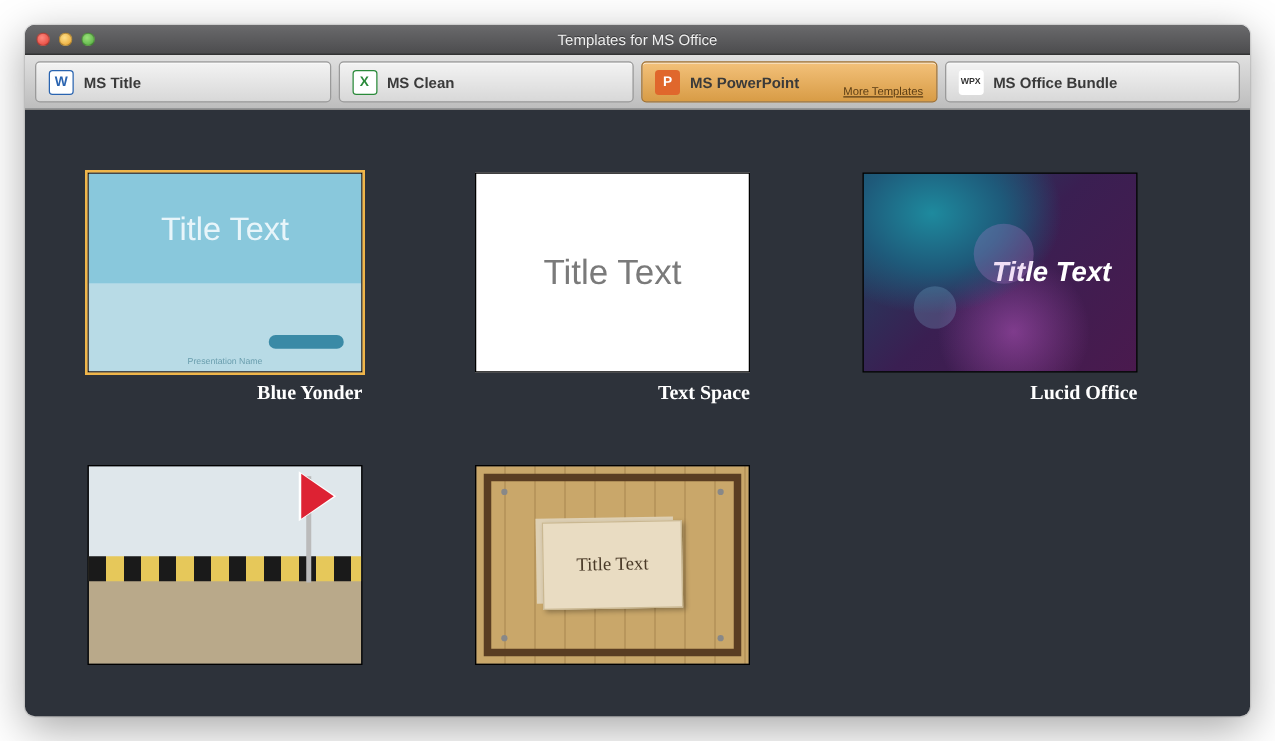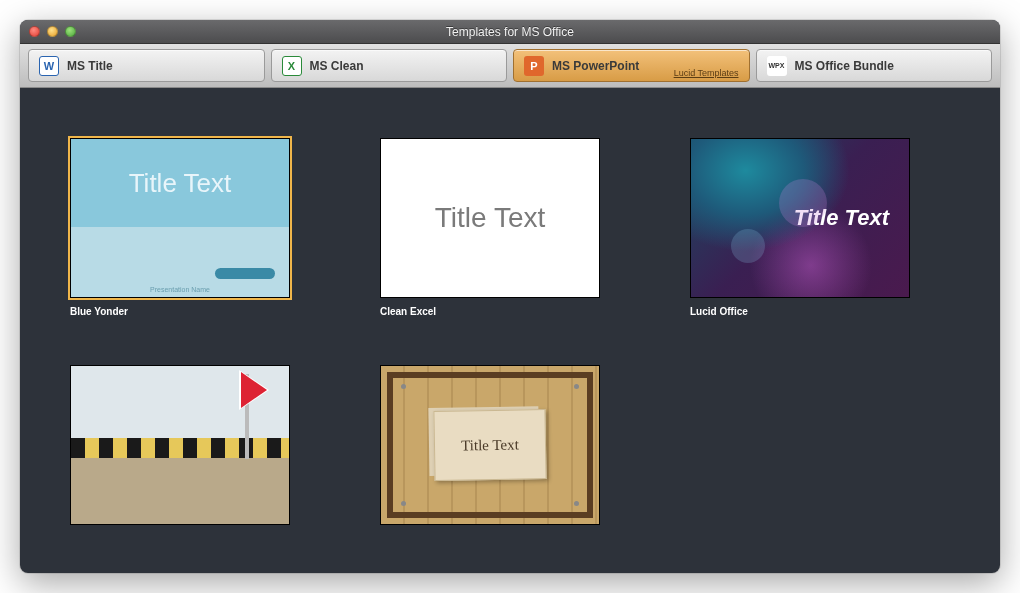--- a/index.html
+++ b/index.html
@@ -18,21 +18,21 @@
 .tab .icon { width:20px; height:20px; margin-right:8px; border-radius:3px; display:flex; align-items:center; justify-content:center; font-size:11px; font-weight:bold; color:#fff; font-family:Arial; flex-shrink:0;}
 .icon.word{border:1.5px solid #2a64b0;color:#2a64b0;background:#fff;}
 .icon.excel{border:1.5px solid #2a8a3a;color:#2a8a3a;background:#fff;}
 .icon.ppt{background:#e0672c;}
 .icon.bundle{background:#fff;font-size:7px;line-height:7px;color:#333;text-align:center;}
 .more-link{position:absolute;right:10px;bottom:3px;font-size:9px;text-decoration:underline;font-weight:normal;color:#5b3d14;}
 .content{padding:50px 50px 0 50px; display:flex; flex-wrap:wrap; gap:48px 90px;}
 .template{width:220px;}
 .thumb{width:220px;height:160px;border:1px solid #000;background:#fff;position:relative;cursor:pointer;overflow:hidden;}
 .template.selected .thumb{outline:2px solid #f0b64a;}
-.caption{text-align:left;color:#fff;font-size:10px;font-weight:bold;margin-top:8px;}
+.caption{text-align:right;color:#fff;font-size:16px;font-weight:bold;margin-top:8px;font-family:Liberation Serif, serif;}
 
 .by .top{height:56%;background:#89c8dc;display:flex;align-items:center;justify-content:center;color:#e8f5fa;font-size:26px;font-weight:300;font-family:"Helvetica Neue",Arial;}
 .by .bot{height:44%;background:#b8dbe6;position:relative;}
 .by .bar{position:absolute;right:14px;bottom:18px;width:60px;height:11px;border-radius:6px;background:#3a8aa6;}
 .by .pn{position:absolute;left:0;right:0;bottom:4px;text-align:center;color:#6a9eae;font-size:7px;}
 
 .cs{display:flex;align-items:center;justify-content:center;color:#7a7a7a;font-size:28px;font-weight:300;font-family:"Helvetica Neue",Arial;}
 
 .ld{background:radial-gradient(ellipse at 25% 20%,#1e8a9e 0%,#1e5a7a 25%,transparent 45%),radial-gradient(circle at 55% 80%,rgba(190,90,200,.5),transparent 35%),linear-gradient(135deg,#1a4a62 0%,#3a1f52 48%,#4a1a4e 100%);display:flex;align-items:center;justify-content:flex-end;padding-right:20px;}
 .ld::before,.ld::after{content:"";position:absolute;border-radius:50%;background:rgba(200,130,220,.25);}
@@ -70,21 +70,21 @@
       <span class="icon word">W</span>
       <span>MS Title</span>
     </div>
     <div class="tab">
       <span class="icon excel">X</span>
       <span>MS Clean</span>
     </div>
     <div class="tab active">
       <span class="icon ppt">P</span>
       <span>MS PowerPoint</span>
-      <span class="more-link">Lucid Templates</span>
+      <span class="more-link">More Templates</span>
     </div>
     <div class="tab">
       <span class="icon bundle">WPX</span>
       <span>MS Office Bundle</span>
     </div>
   </div>
 
   <div class="content">
 
     <div class="template selected">
@@ -95,21 +95,21 @@
           <div class="pn">Presentation Name</div>
         </div>
       </div>
       <div class="caption">Blue Yonder</div>
     </div>
 
     <div class="template">
       <div class="thumb cs">
         <span>Title Text</span>
       </div>
-      <div class="caption">Clean Excel</div>
+      <div class="caption">Text Space</div>
     </div>
 
     <div class="template">
       <div class="thumb ld">
         <span>Title Text</span>
       </div>
       <div class="caption">Lucid Office</div>
     </div>
 
     <div class="template">

